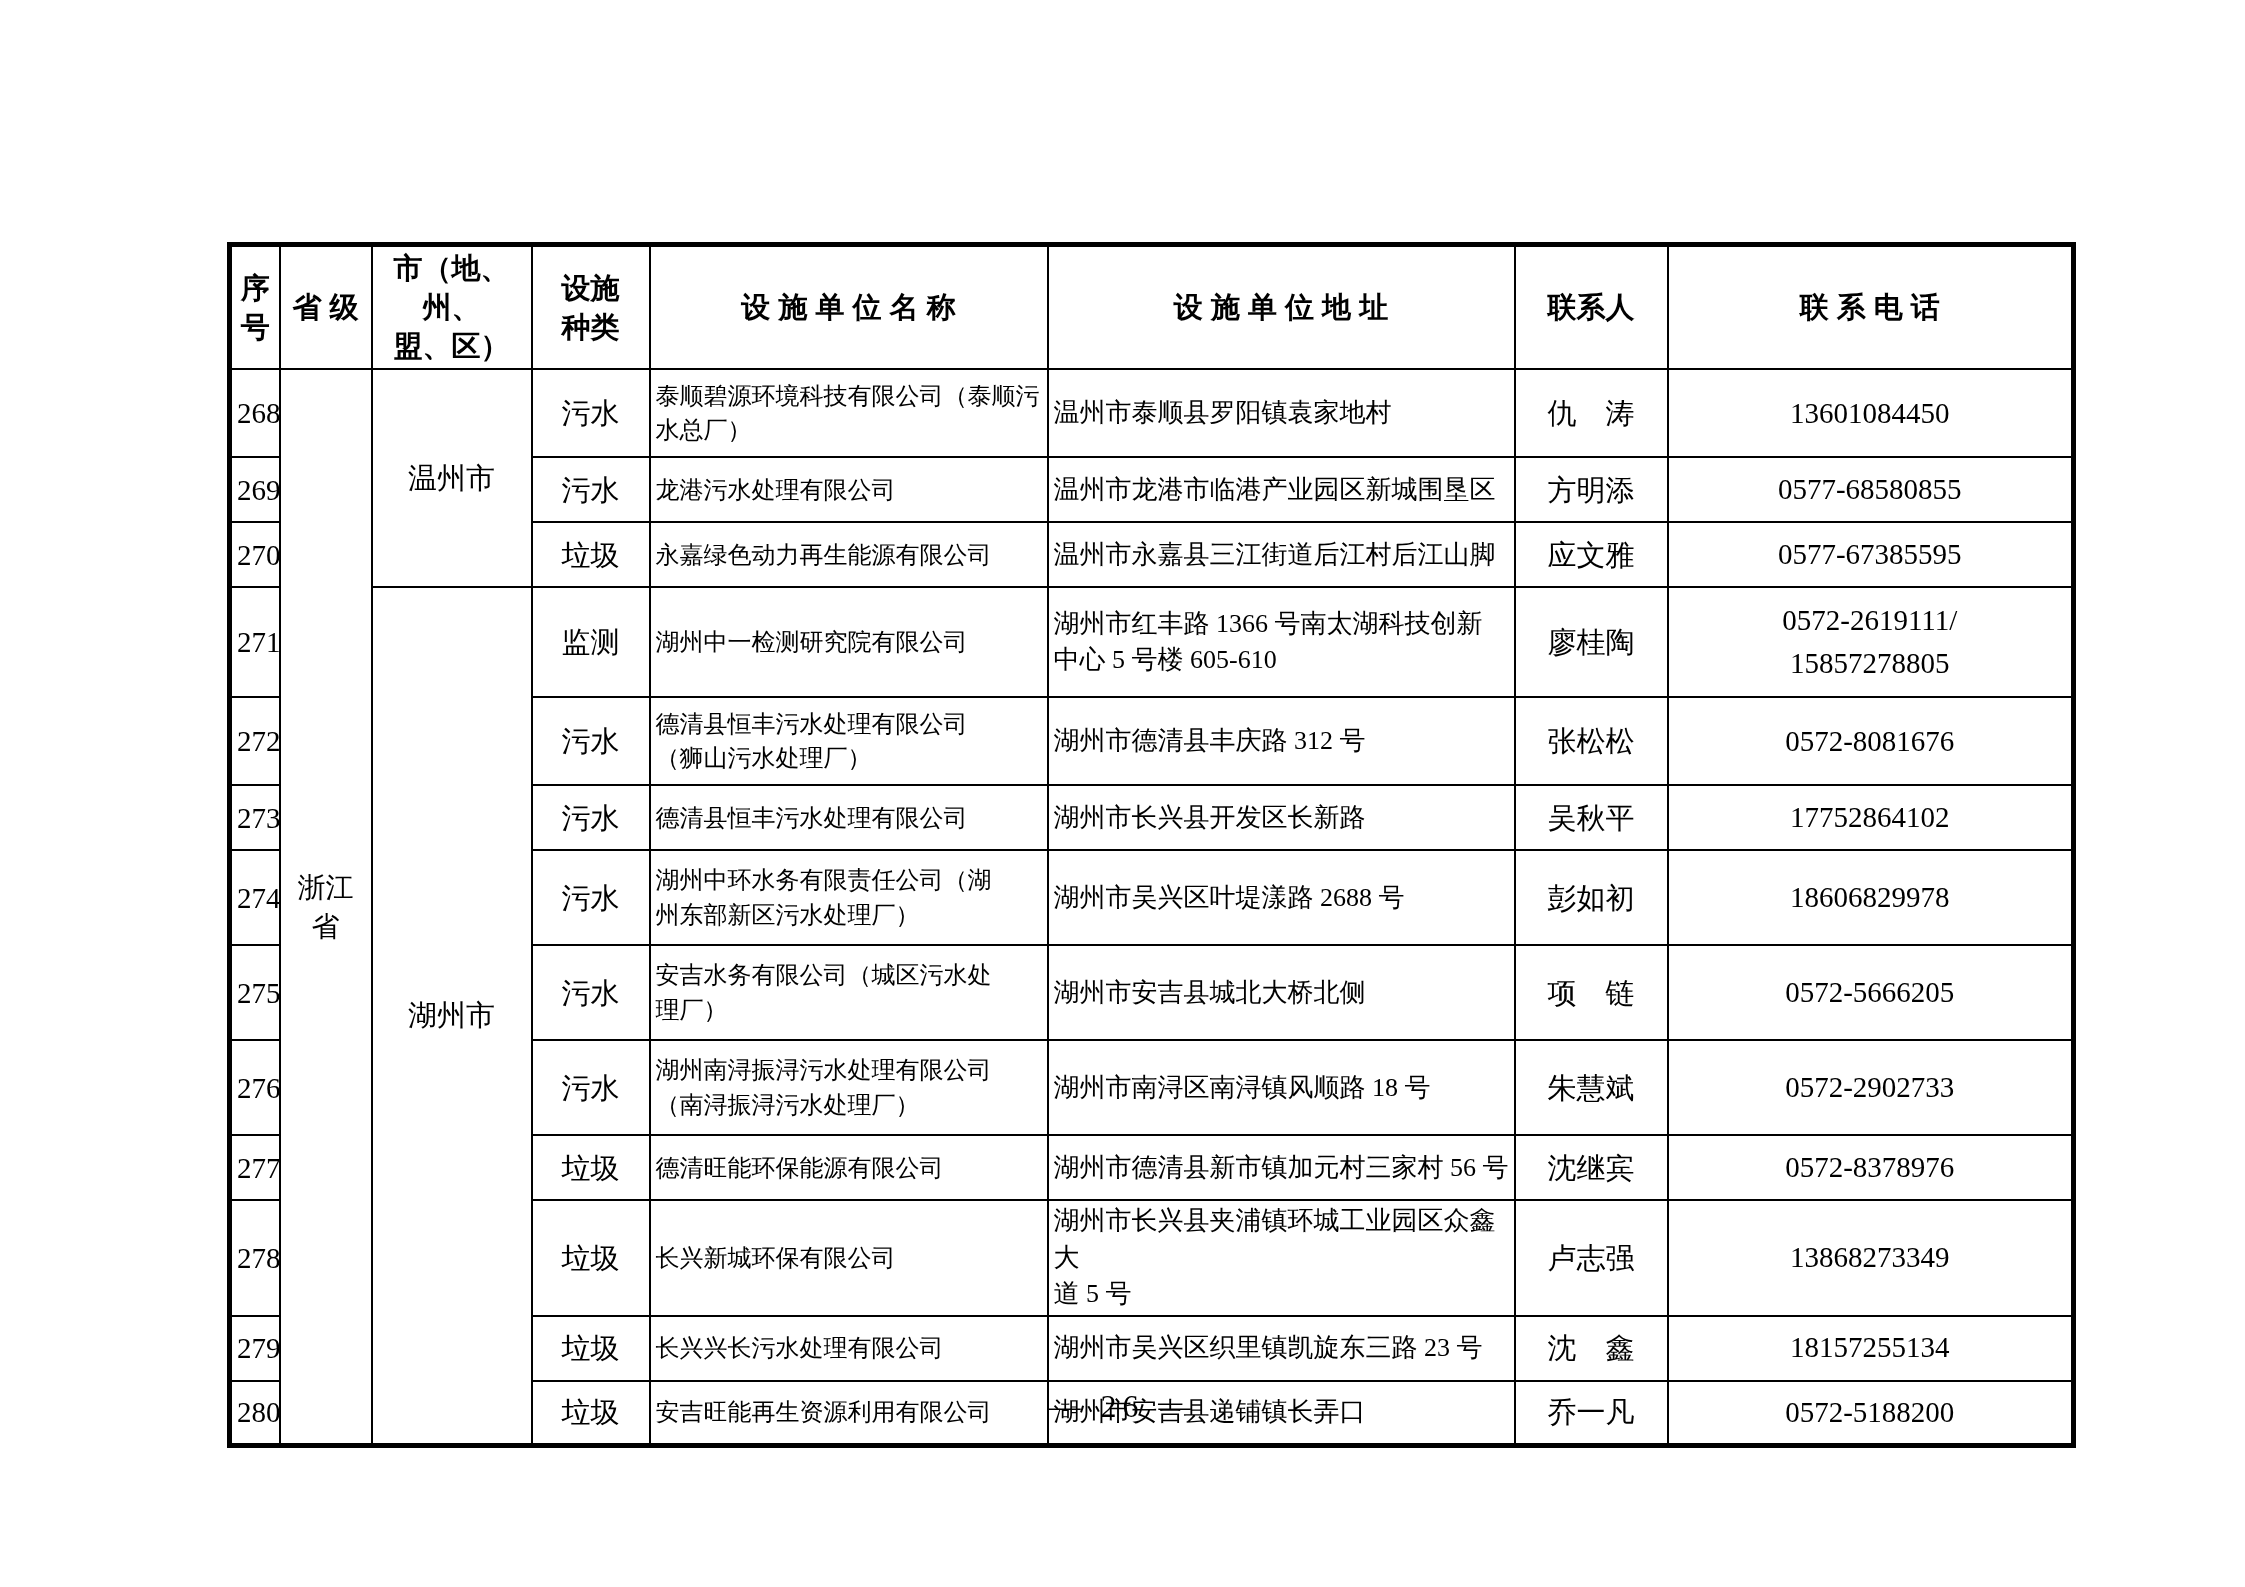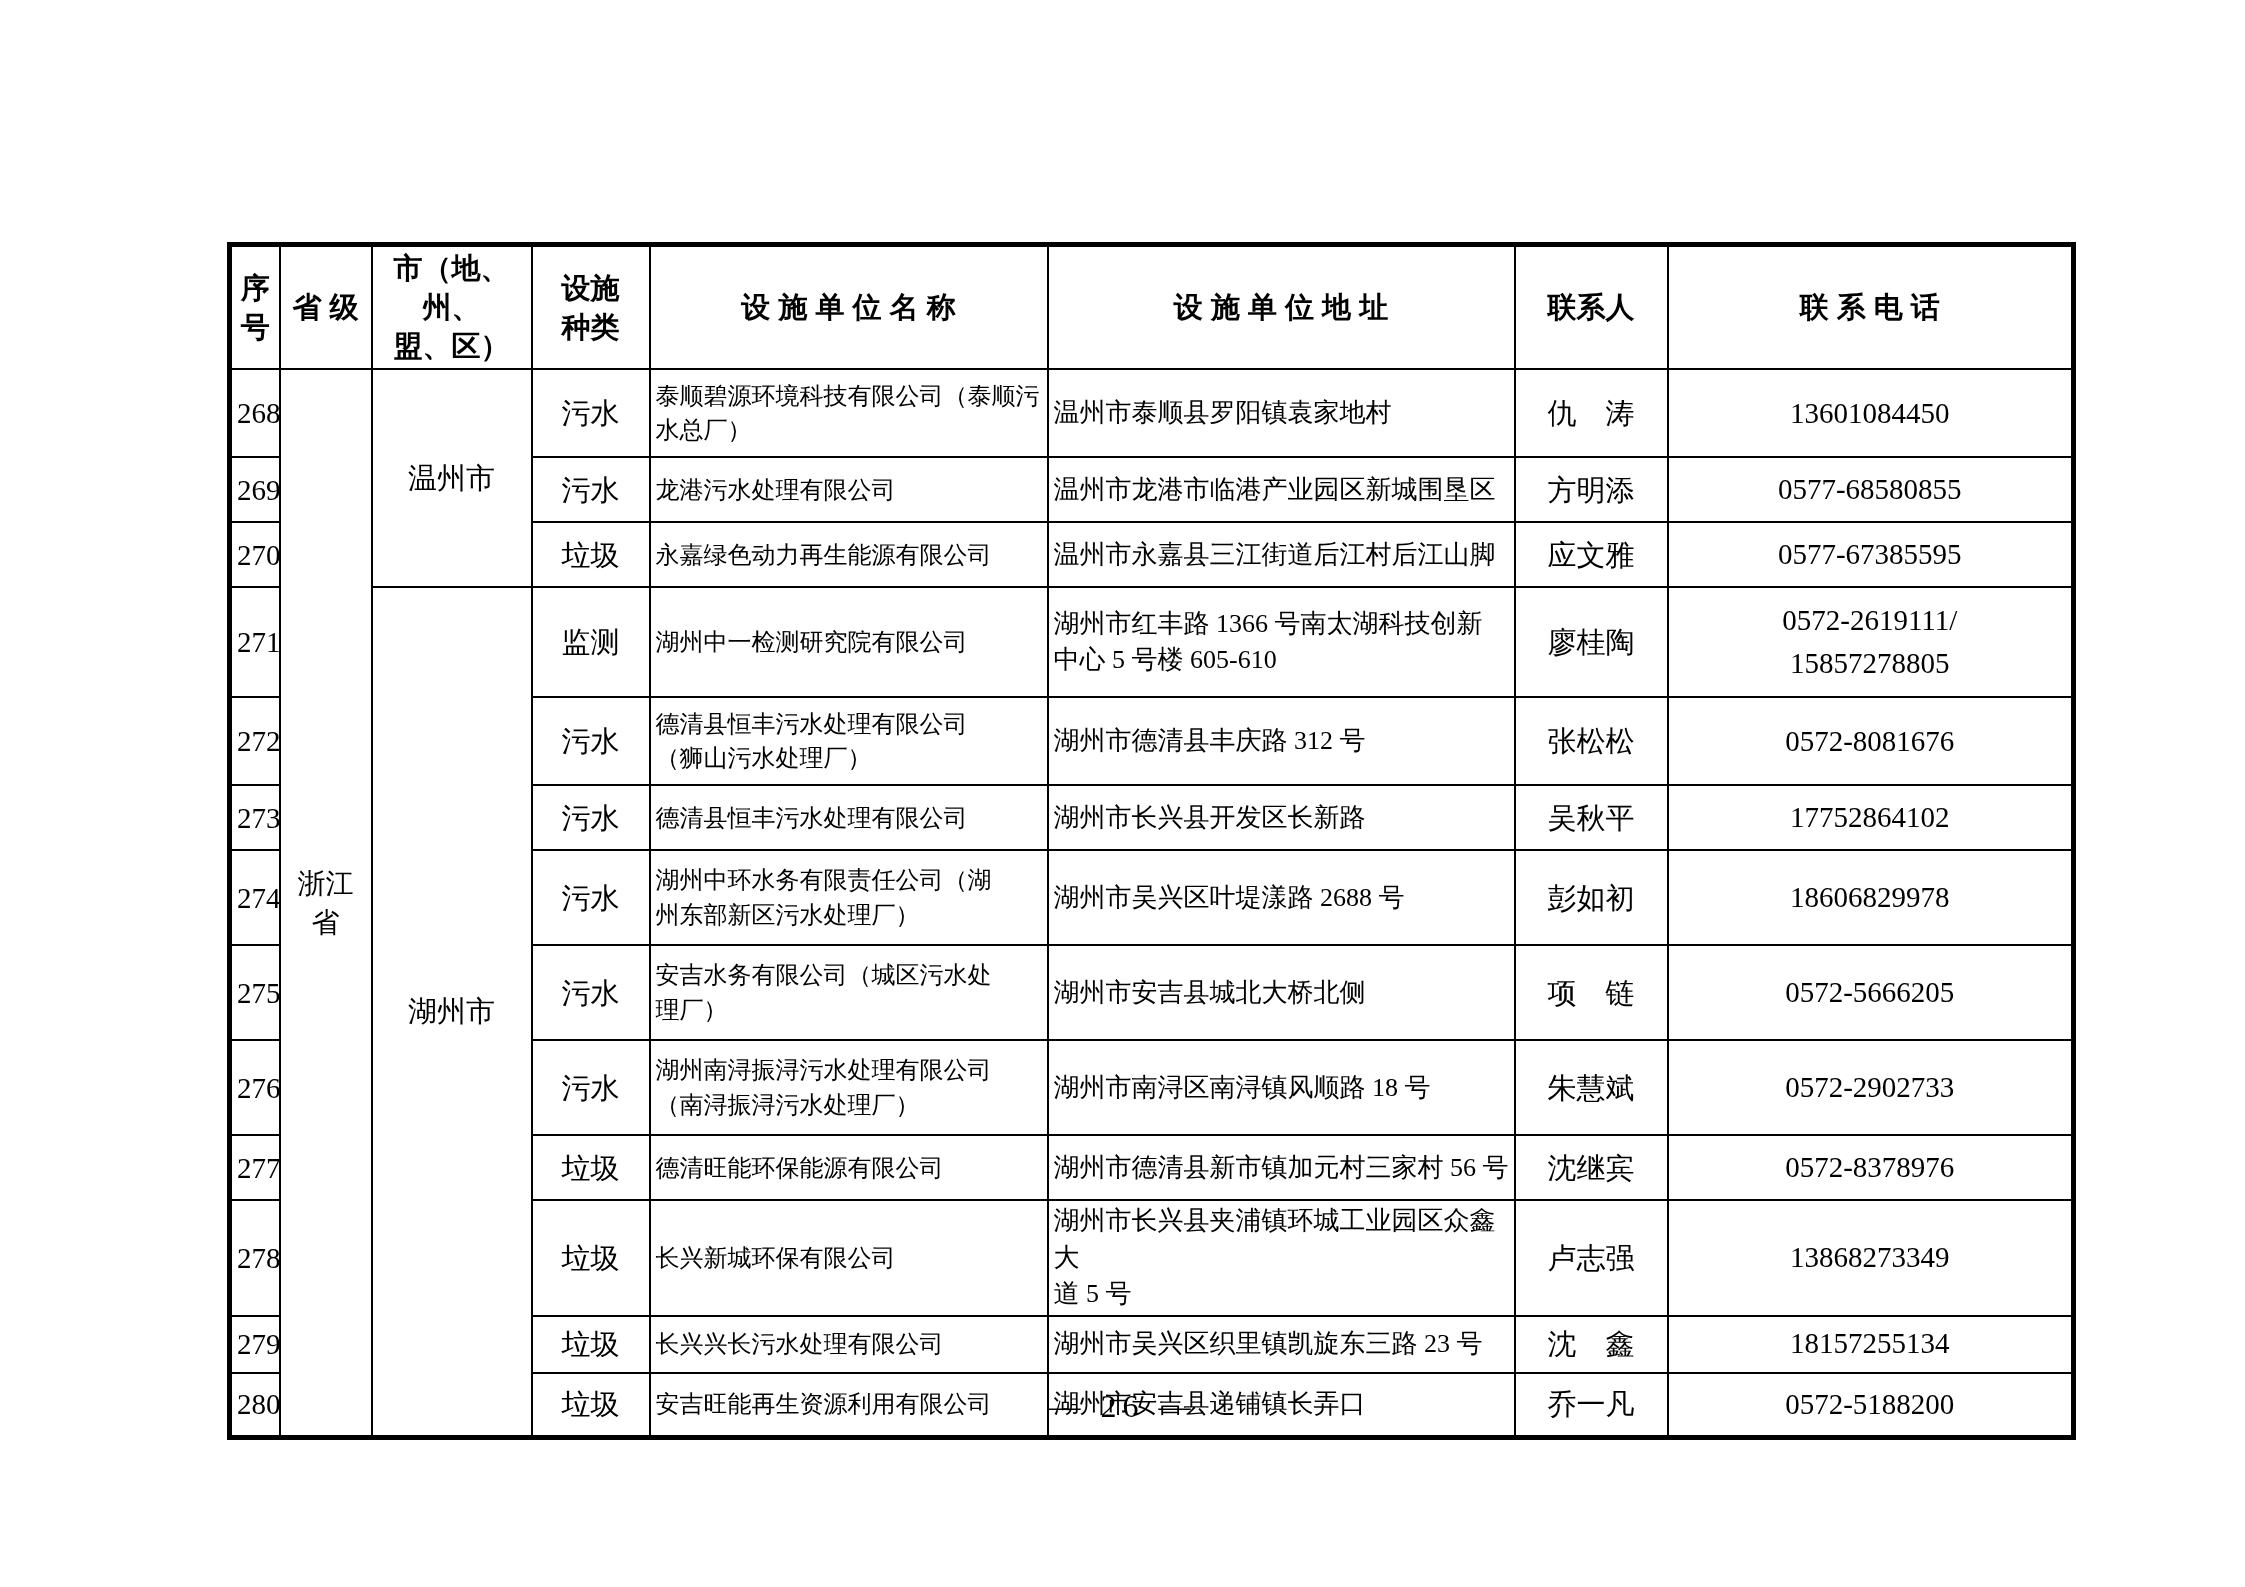--- a/index.html
+++ b/index.html
@@ -187,21 +187,21 @@
     <tr style="height:95px">
       <td class="c-seq">278</td>
       <td class="c-type">垃圾</td>
       <td class="c-name">长兴新城环保有限公司</td>
       <td class="c-addr">湖州市长兴县夹浦镇环城工业园区众鑫大
 道 5 号</td>
       <td class="c-contact">卢志强</td>
       <td class="c-phone">13868273349</td>
     </tr>
 
-    <tr style="height:57px">
+    <tr style="height:65px">
       <td class="c-seq">279</td>
       <td class="c-type">垃圾</td>
       <td class="c-name">长兴兴长污水处理有限公司</td>
       <td class="c-addr">湖州市吴兴区织里镇凯旋东三路 23 号</td>
       <td class="c-contact">沈　鑫</td>
       <td class="c-phone">18157255134</td>
     </tr>
 
     <tr style="height:65px">
       <td class="c-seq">280</td>

